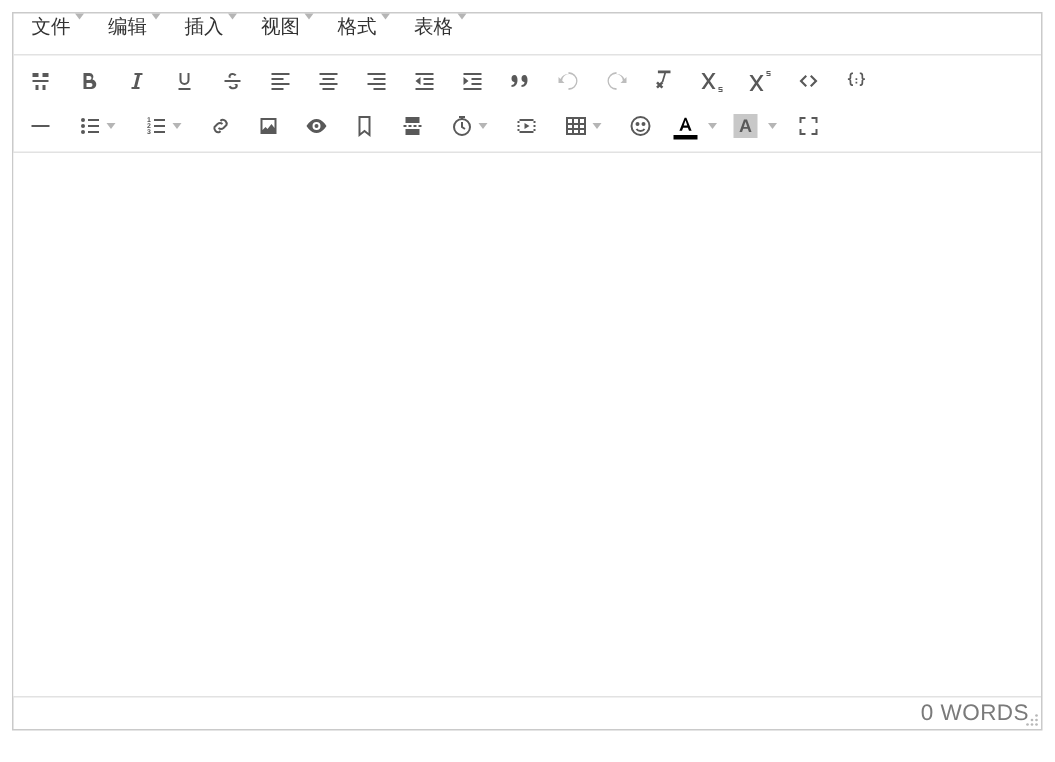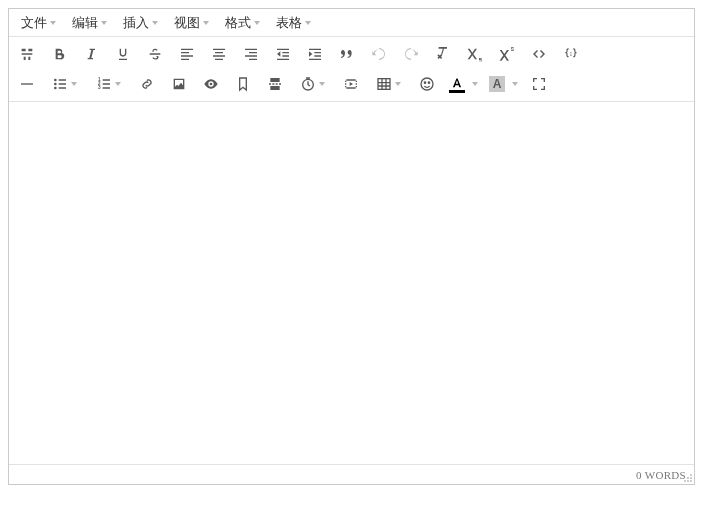--- a/index.html
+++ b/index.html
@@ -18,21 +18,21 @@
   }
   .menubar {
     display: flex;
     border-bottom: 1px solid #e2e2e2;
     padding: 0 4px;
     min-height: 28px;
     align-items: stretch;
   }
   .menu-item {
     display: flex;
-    align-items: center;
+    align-items: flex-start;
     padding: 0 8px;
     color: #333;
     font-size: 13px;
     cursor: pointer;
     gap: 3px;
   }
   .caret {
     width: 0; height: 0;
     border-left: 3px solid transparent;
     border-right: 3px solid transparent;
@@ -90,27 +90,26 @@
   .content {
     min-height: 362px;
     background: #fff;
   }
   .statusbar {
     border-top: 1px solid #e2e2e2;
     display: flex;
     justify-content: flex-end;
     align-items: center;
     padding: 2px 8px 2px 4px;
-    font-size: 11px;
+    font-size: 15px;
     color: #7a7a7a;
     letter-spacing: 0.3px;
     gap: 12px;
     position: relative;
     min-height: 20px;
-    font-family: Liberation Serif, serif;
   }
   .resize {
     position: absolute;
     right: 1px;
     bottom: 1px;
     color: #b8b8b8;
   }
 </style>
 </head>
 <body>

